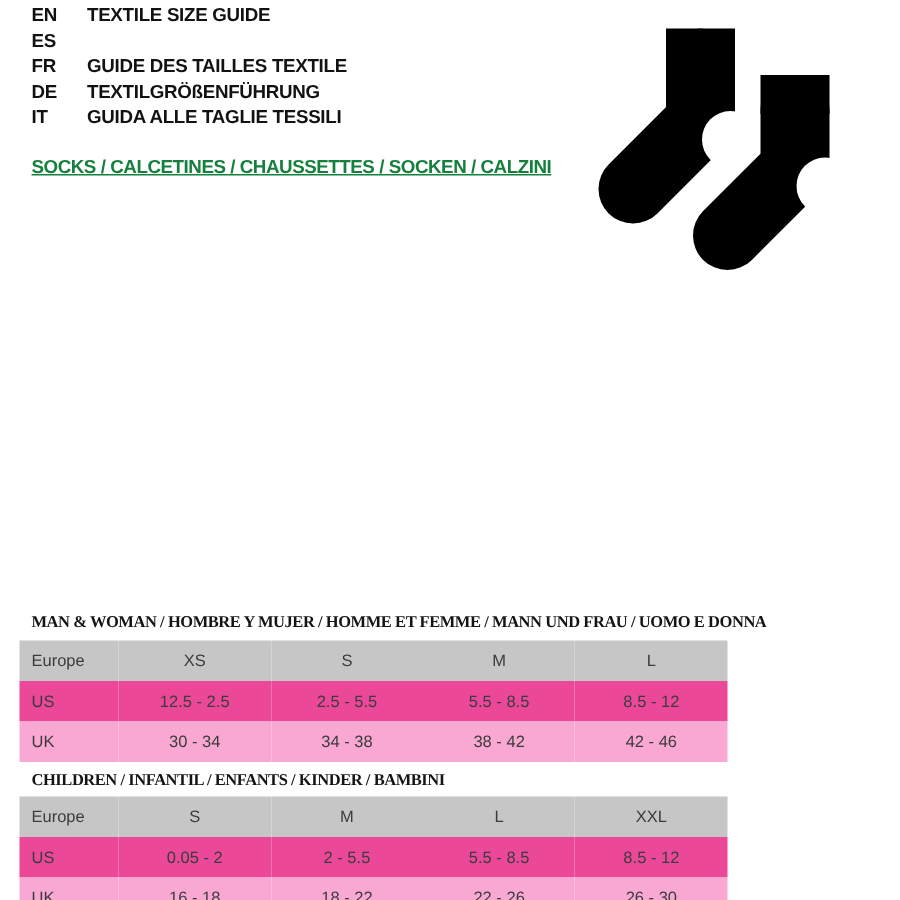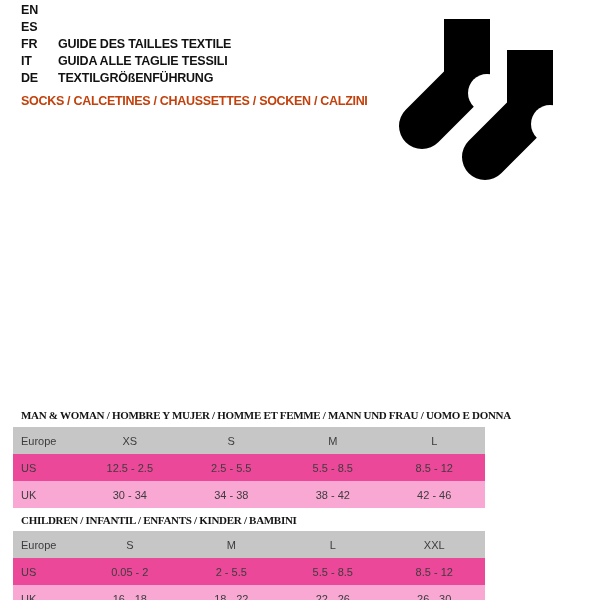--- a/index.html
+++ b/index.html
@@ -30,26 +30,27 @@
     font-weight: bold;
     color: #121212;
     letter-spacing: -0.2px;
     white-space: nowrap;
   }
   .lang-code { width: 37px; flex: 0 0 37px; }
 
   .category-line {
     position: absolute;
     left: 21px;
-    top: 94px;
+    top: 104px;
     font-size: 12.5px;
     font-weight: bold;
-    color: #c2410c;
+    color: #15803d;
     letter-spacing: -0.3px;
     white-space: nowrap;
+    text-decoration: underline;
   }
 
   
   .socks-icon {
     position: absolute;
     left: 390px;
     top: 0;
     width: 210px;
     height: 190px;
   }
@@ -101,35 +102,36 @@
   tr.uk-row    { background: #f9a8d4; }
 </style>
 </head>
 <body>
 
 <div class="page">
 
   <div class="lang-block">
     <div class="lang-row">
       <span class="lang-code">EN</span>
+      <span class="lang-label">TEXTILE SIZE GUIDE</span>
     </div>
     <div class="lang-row">
       <span class="lang-code">ES</span>
     </div>
     <div class="lang-row">
       <span class="lang-code">FR</span>
       <span class="lang-label">GUIDE DES TAILLES TEXTILE</span>
     </div>
     <div class="lang-row">
+      <span class="lang-code">DE</span>
+      <span class="lang-label">TEXTILGRÖßENFÜHRUNG</span>
+    </div>
+    <div class="lang-row">
       <span class="lang-code">IT</span>
       <span class="lang-label">GUIDA ALLE TAGLIE TESSILI</span>
-    </div>
-    <div class="lang-row">
-      <span class="lang-code">DE</span>
-      <span class="lang-label">TEXTILGRÖßENFÜHRUNG</span>
     </div>
   </div>
 
   <div class="category-line">SOCKS / CALCETINES / CHAUSSETTES / SOCKEN / CALZINI</div>
 
   <svg class="socks-icon" viewBox="0 0 210 190" xmlns="http://www.w3.org/2000/svg">
     <g transform="translate(4,19)">
       <path d="M73,23 L73,62 L28,107" stroke="#000000" stroke-width="46" fill="none" stroke-linecap="round" stroke-linejoin="round"></path>
       <rect x="50" y="0" width="46" height="26" fill="#000000"></rect>
       <circle cx="93" cy="74" r="19" fill="#ffffff"></circle>

